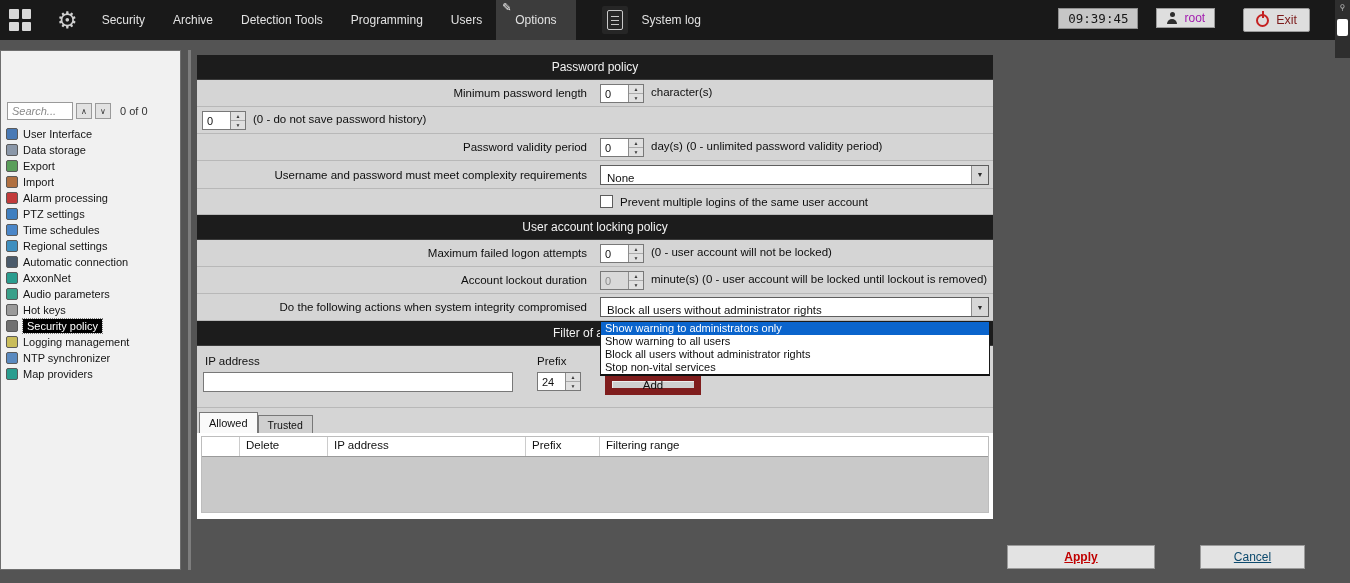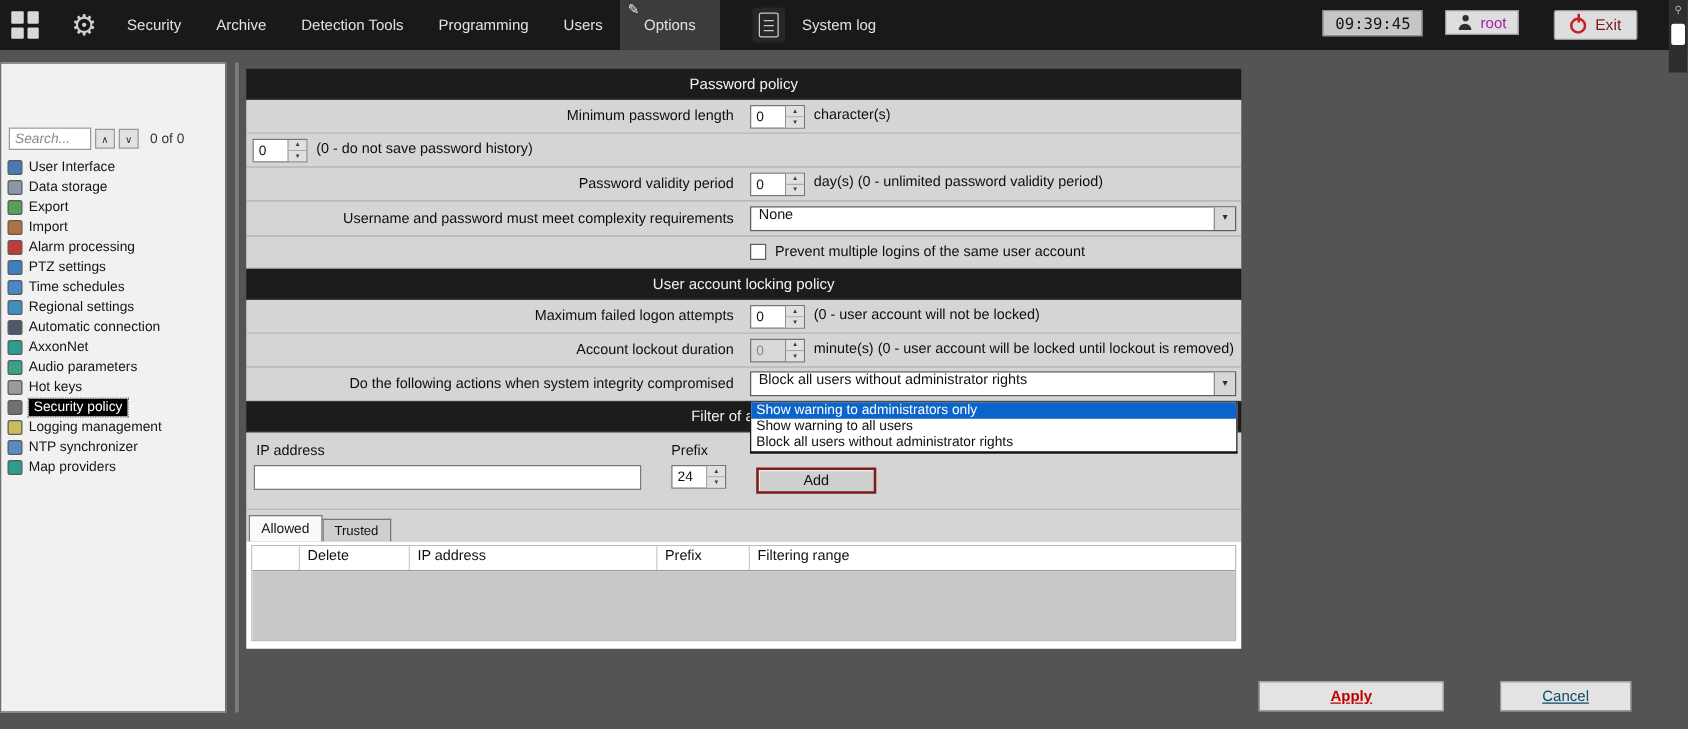--- a/index.html
+++ b/index.html
@@ -85,39 +85,39 @@
   .sp-val { width:27px; font-size:11px; padding:3px 0 0 4px; }
   .sp-arrows { width:15px; display:flex; flex-direction:column; border-left:1px solid #8d8d8d; }
   .sp-arrows span { flex:1; background:#e0e0e0; font-size:5px; line-height:8px; text-align:center;
     color:#3a3a3a; cursor:pointer; }
   .sp-arrows span:first-child { border-bottom:1px solid #aaa; }
   .spinner.disabled { background:#d9d9d9; }
   .spinner.disabled .sp-val { color:#8b8b8b; }
   .checkbox { width:13px; height:13px; background:#fff; border:1px solid #5c5c5c; display:inline-block; }
   .cb-label { font-size:11.5px; color:#0e0e0e; }
   .dropdown { width:389px; height:20px; background:#fff; border:1px solid #5e5e5e;
-    display:flex; align-items:flex-start; cursor:pointer; }
+    display:flex; align-items:flex-end; cursor:pointer; }
   .dd-val { flex:1; font-size:11.5px; padding:0 6px; white-space:nowrap; overflow:hidden; }
   .dd-btn { width:17px; align-self:stretch; background:#d7d7d7; border-left:1px solid #8d8d8d;
     display:flex; align-items:center; justify-content:center; font-size:7px; color:#2d2d2d; }
   .dd-popup { position:absolute; left:403px; top:266px; width:390px; background:#fff;
     border:1px solid #1a1a1a; border-bottom:2px solid #111; z-index:6; }
   .dd-item { height:13px; font-size:11px; line-height:13px; padding:0 4px;
     white-space:nowrap; overflow:hidden; cursor:pointer; color:#0e0e0e; }
   .dd-item.highlighted { background:#0a64cc; color:#fff; }
 
   .ip-block { height:62px; background:#d5d5d5; border-bottom:1px solid #b8b8b8; position:relative; }
   .ip-label { position:absolute; left:8px; top:9px; font-size:11.5px; }
   .prefix-label { position:absolute; left:340px; top:9px; font-size:11.5px; }
   .ip-input { position:absolute; left:6px; top:26px; width:310px; height:20px;
     border:1px solid #787878; font-size:11.5px; padding:0 4px; background:#fff;
     font-family:"Liberation Sans","DejaVu Sans",sans-serif; }
   .prefix-spinner { position:absolute; left:340px; top:26px; }
   .add-btn { position:absolute; left:408px; top:28px; width:96px; height:21px;
-    background:#cfcfcf; border:2px solid #7f1d1d; box-shadow:inset 1px 1px 0 #ededed;
+    background:#cfcfcf; border:7px solid #7f1d1d; box-shadow:inset 1px 1px 0 #ededed;
     font-size:11.5px; display:flex; align-items:center; justify-content:center; cursor:pointer; }
 
   .tabs-row { height:25px; background:#d5d5d5; display:flex; align-items:flex-end; padding-left:2px; }
   .tab { border:1px solid #787878; border-bottom:none; padding:0 9px; display:flex; align-items:center; cursor:pointer; }
   .tab.active { height:21px; background:#fafafa; font-size:11px; }
   .tab.inactive { height:18px; background:#cfcfcf; font-size:10.5px; }
 
   .table-panel { height:86px; background:#fff; padding:3px 4px 6px 4px; }
   .tbl { height:100%; display:flex; flex-direction:column; border:1px solid #bdbdbd; }
   .tbl-head { display:flex; height:20px; background:#fff; border-bottom:1px solid #9a9a9a; }
@@ -393,18 +393,19 @@
         <div class="th c4">Filtering range</div>
       </div>
       <div class="tbl-body"></div>
     </div>
   </div>
 
   <div class="dd-popup">
     <div class="dd-item highlighted">Show warning to administrators only</div>
     <div class="dd-item">Show warning to all users</div>
     <div class="dd-item">Block all users without administrator rights</div>
+    <div class="dd-item">Stop non-vital services</div>
   </div>
 
 </div>
 
 <div class="btn btn-apply">Apply</div>
 <div class="btn btn-cancel">Cancel</div>
 
 </body></html>

